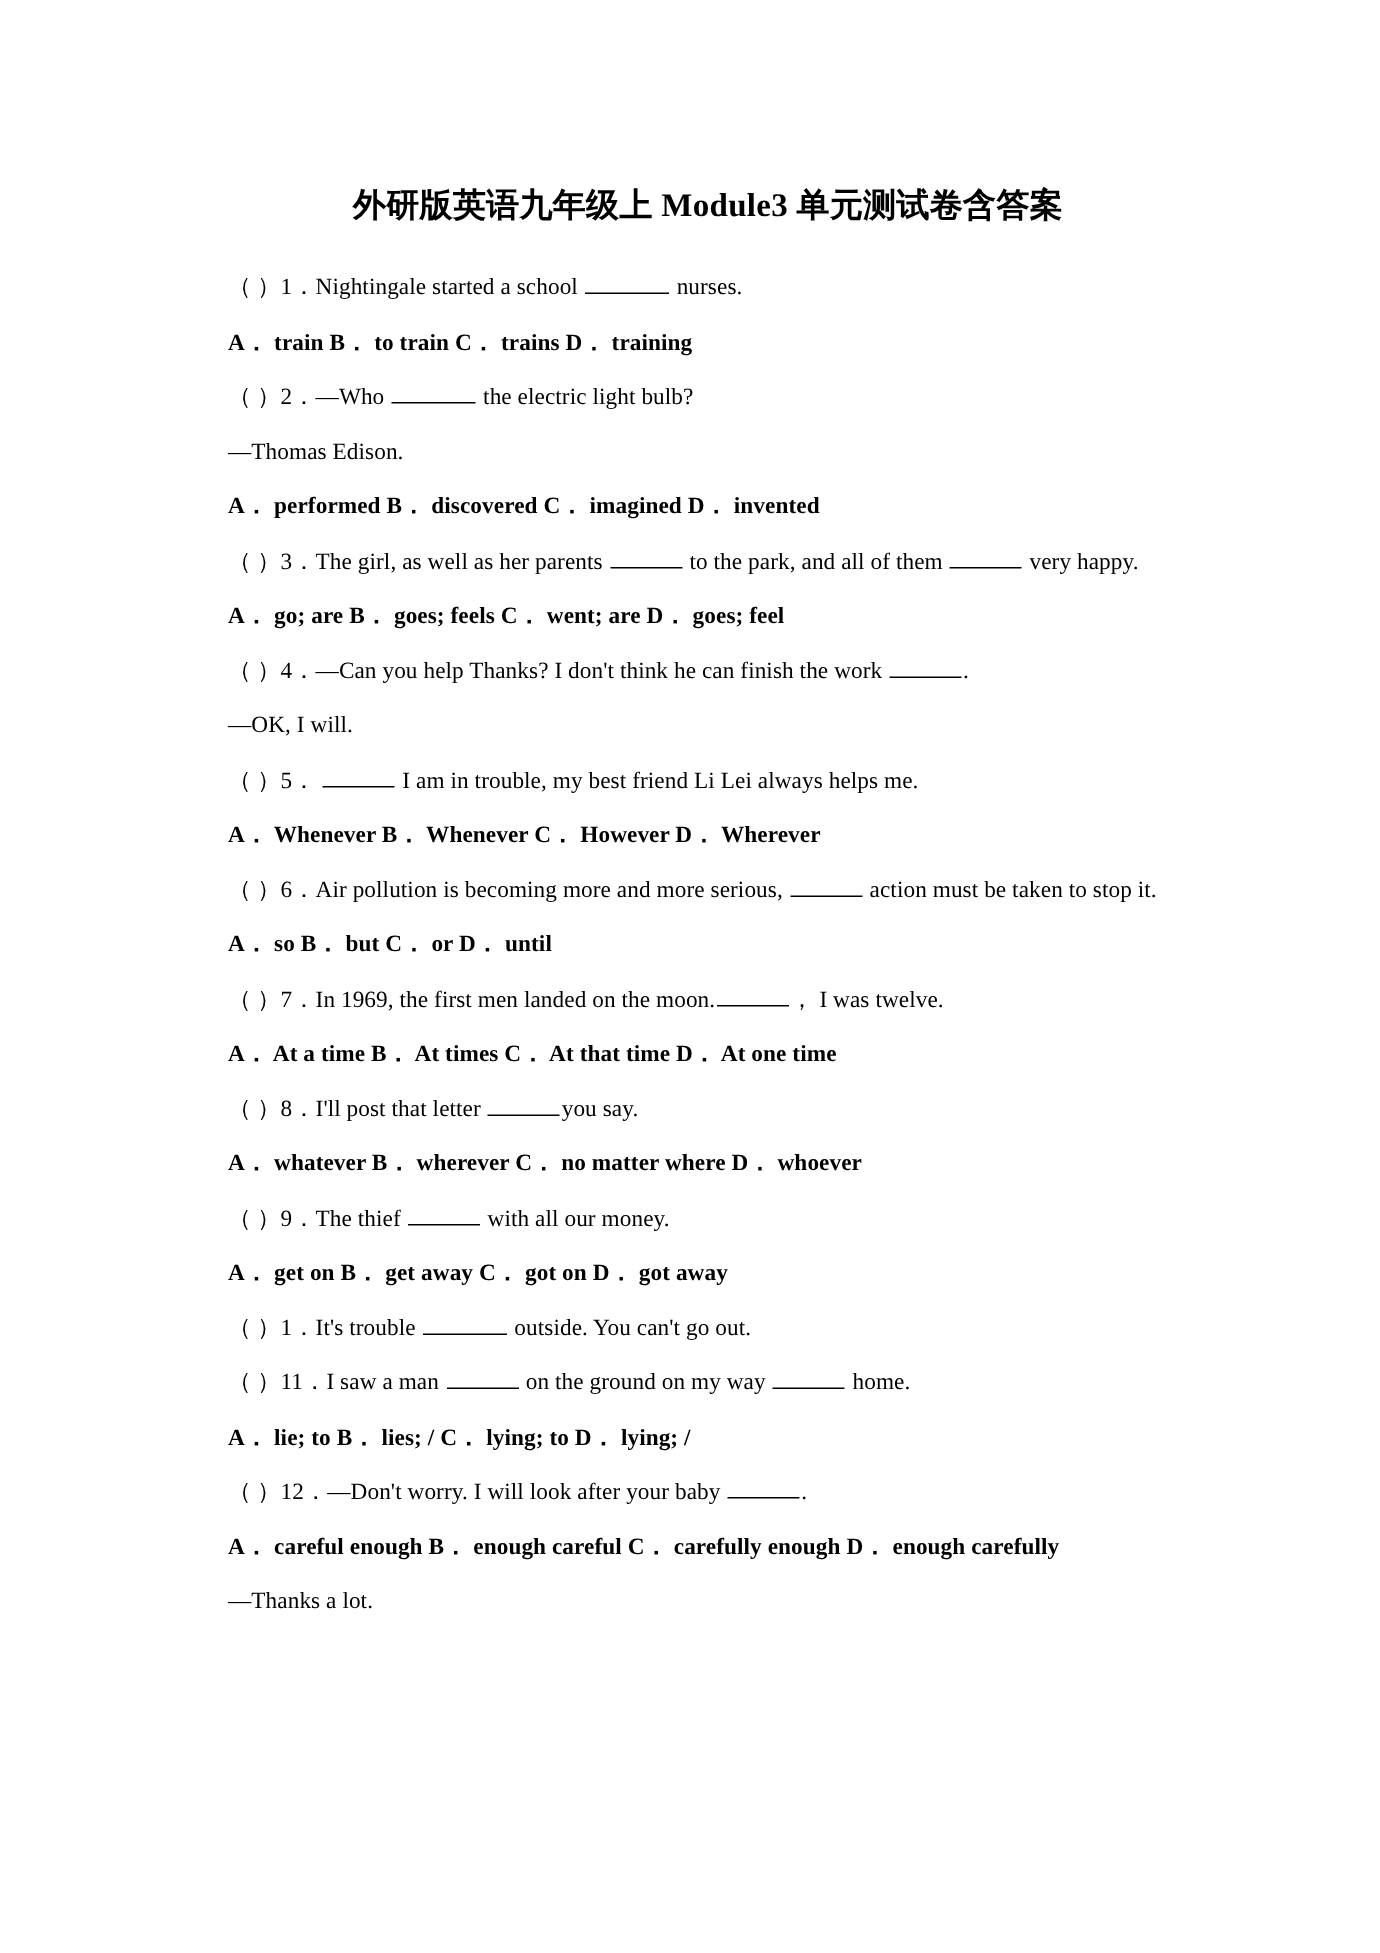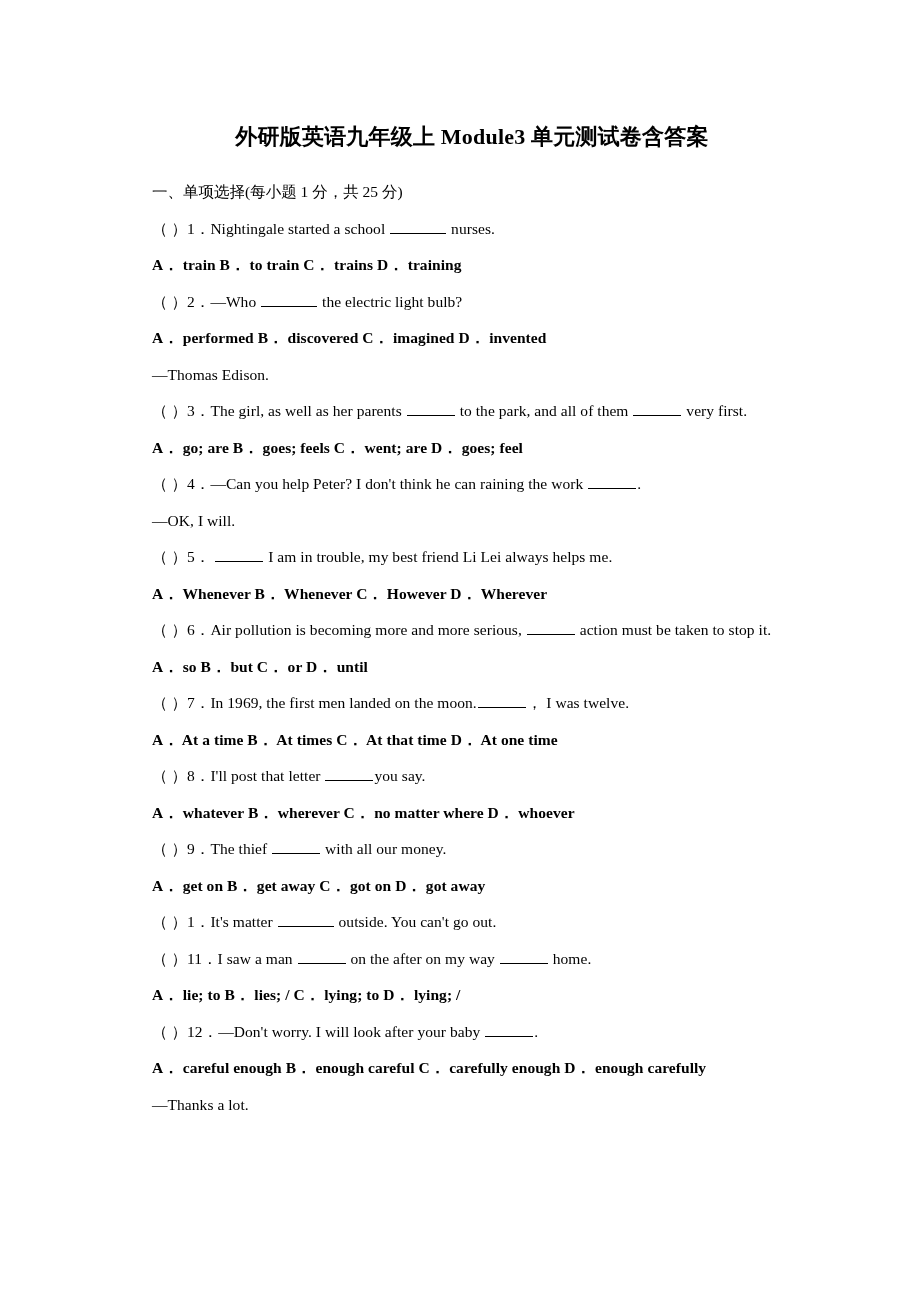--- a/index.html
+++ b/index.html
@@ -68,53 +68,52 @@
 </style>
 </head>
 <body>
 
 <div class="page">
 
   <div class="doc-title">外研版英语九年级上 Module3 单元测试卷含答案</div>
 
   <div class="content">
 
-    <div class="section-head">一、单项选择(每小题 1 分，共 25 分)</div>
 
     <div class="line stem"><span>（  ）1．</span><span>Nightingale started a school </span><span class="blank b-md"></span><span> nurses.</span></div>
     <div class="line opts">A．  train      B．  to train      C．  trains      D．  training</div>
 
     <div class="line stem"><span>（  ）2．</span><span>—Who </span><span class="blank b-md"></span><span> the electric light bulb?</span></div>
+    <div class="line reply">—Thomas Edison.</div>
     <div class="line opts">A．  performed      B．  discovered  C．  imagined      D．  invented</div>
-    <div class="line reply">—Thomas Edison.</div>
 
-    <div class="line stem"><span>（  ）3．</span><span>The girl, as well as her parents </span><span class="blank b-sm"></span><span> to the park, and all of them </span><span class="blank b-sm"></span><span> very first.</span></div>
+    <div class="line stem"><span>（  ）3．</span><span>The girl, as well as her parents </span><span class="blank b-sm"></span><span> to the park, and all of them </span><span class="blank b-sm"></span><span> very happy.</span></div>
     <div class="line opts">A．  go; are      B．  goes; feels  C．  went; are      D．  goes; feel</div>
 
-    <div class="line stem"><span>（  ）4．</span><span>—Can you help Peter? I don't think he can raining the work </span><span class="blank b-sm"></span><span>.</span></div>
+    <div class="line stem"><span>（  ）4．</span><span>—Can you help Thanks? I don't think he can finish the work </span><span class="blank b-sm"></span><span>.</span></div>
     <div class="line reply">—OK, I will.</div>
 
     <div class="line stem"><span>（  ）5．</span><span> </span><span class="blank b-sm"></span><span> I am in trouble, my best friend Li Lei always helps me.</span></div>
     <div class="line opts">A．  Whenever      B．  Whenever  C．  However      D．  Wherever</div>
 
     <div class="line stem"><span>（  ）6．</span><span>Air pollution is becoming more and more serious, </span><span class="blank b-sm"></span><span> action must be taken to stop it.</span></div>
     <div class="line opts">A．  so      B．  but      C．  or      D．  until</div>
 
     <div class="line stem"><span>（  ）7．</span><span>In 1969, the first men landed on the moon.</span><span class="blank b-sm"></span><span>，   I was twelve.</span></div>
     <div class="line opts">A．  At a time      B．  At times  C．  At that time      D．  At one time</div>
 
     <div class="line stem"><span>（  ）8．</span><span>I'll post that letter </span><span class="blank b-sm"></span><span>you say.</span></div>
     <div class="line opts">A．  whatever      B．  wherever      C．  no matter where      D．  whoever</div>
 
     <div class="line stem"><span>（  ）9．</span><span>The thief </span><span class="blank b-sm"></span><span> with all our money.</span></div>
     <div class="line opts">A．  get on      B．  get away  C．  got on      D．  got away</div>
 
-    <div class="line stem"><span>（  ）1．</span><span>It's matter </span><span class="blank b-md"></span><span> outside. You can't go out.</span></div>
+    <div class="line stem"><span>（  ）1．</span><span>It's trouble </span><span class="blank b-md"></span><span> outside. You can't go out.</span></div>
 
-    <div class="line stem"><span>（  ）11．</span><span>I saw a man </span><span class="blank b-sm"></span><span> on the after on my way </span><span class="blank b-sm"></span><span> home.</span></div>
+    <div class="line stem"><span>（  ）11．</span><span>I saw a man </span><span class="blank b-sm"></span><span> on the ground on my way </span><span class="blank b-sm"></span><span> home.</span></div>
     <div class="line opts">A．  lie; to      B．  lies; /      C．  lying; to      D．  lying; /</div>
 
     <div class="line stem"><span>（  ）12．</span><span>—Don't worry. I will look after your baby </span><span class="blank b-sm"></span><span>.</span></div>
     <div class="line opts">A．  careful enough      B．  enough careful  C．  carefully enough      D．  enough carefully</div>
     <div class="line reply">—Thanks a lot.</div>
 
   </div>
 </div>
 
 </body></html>

